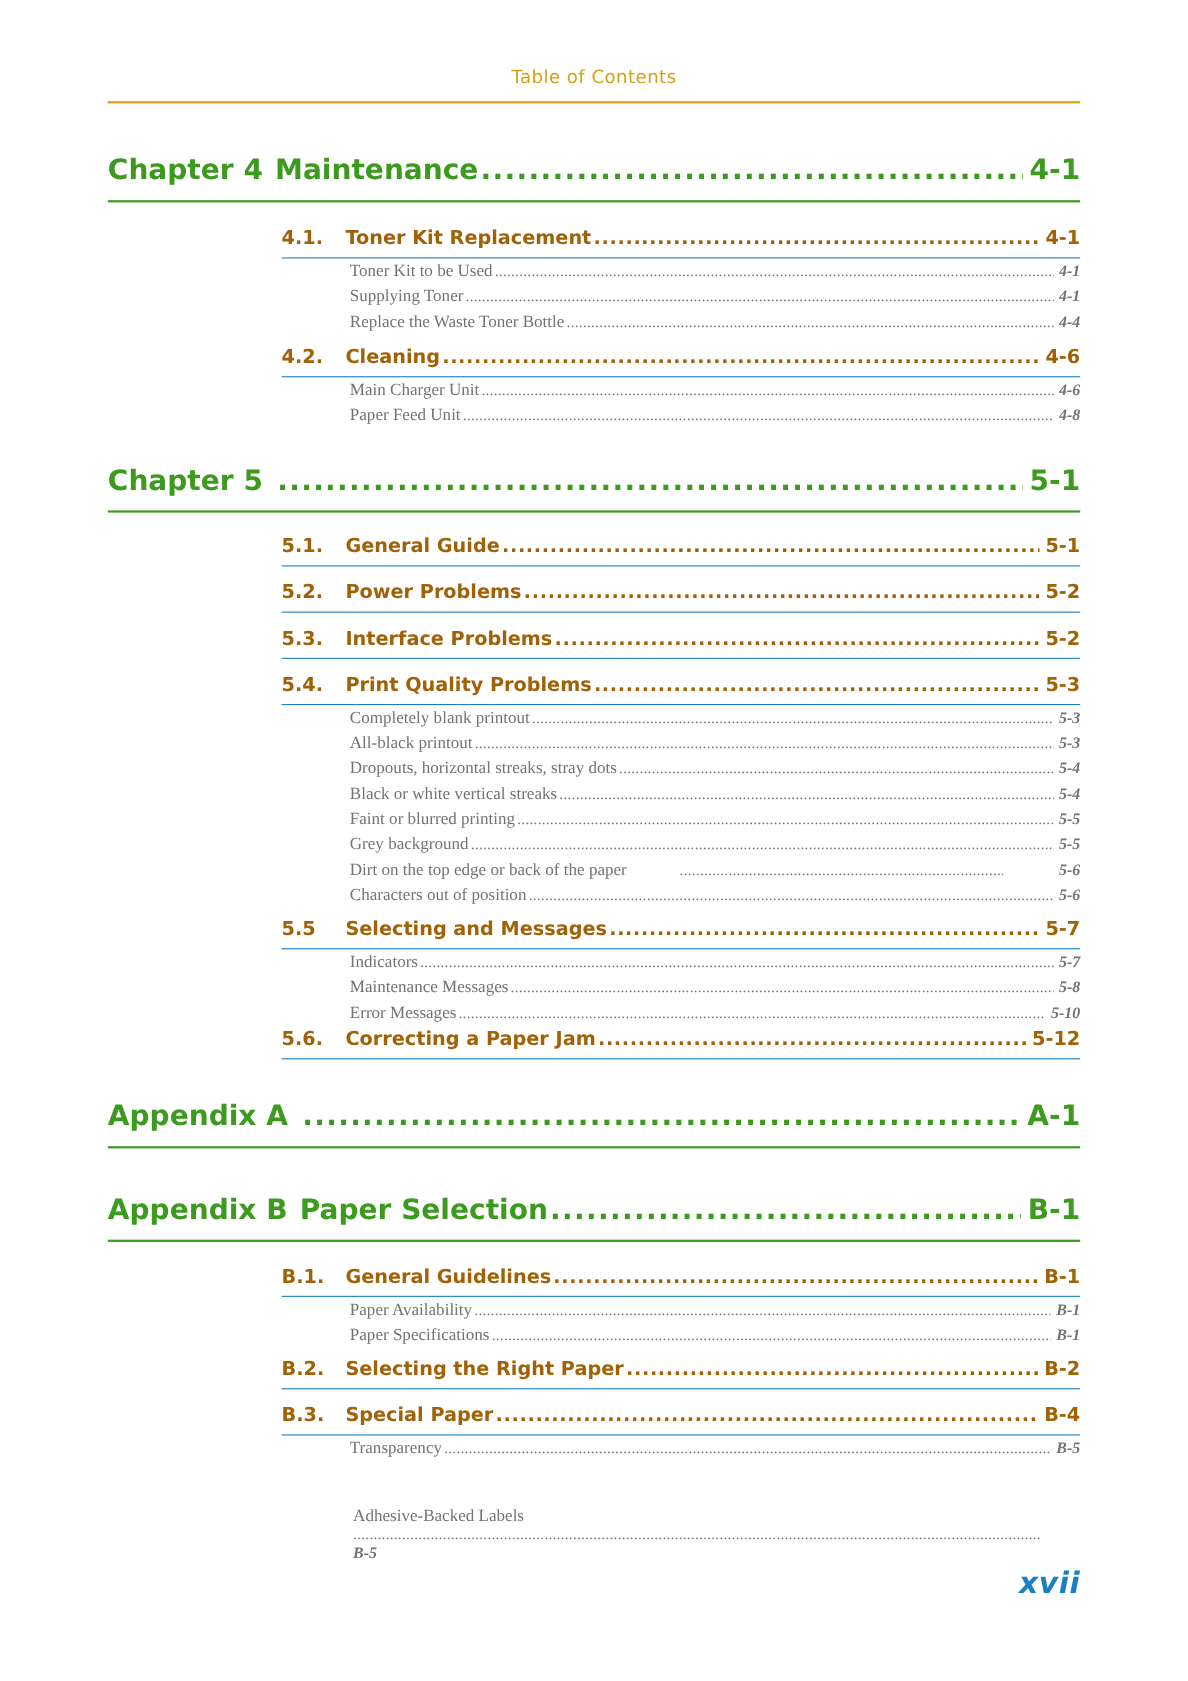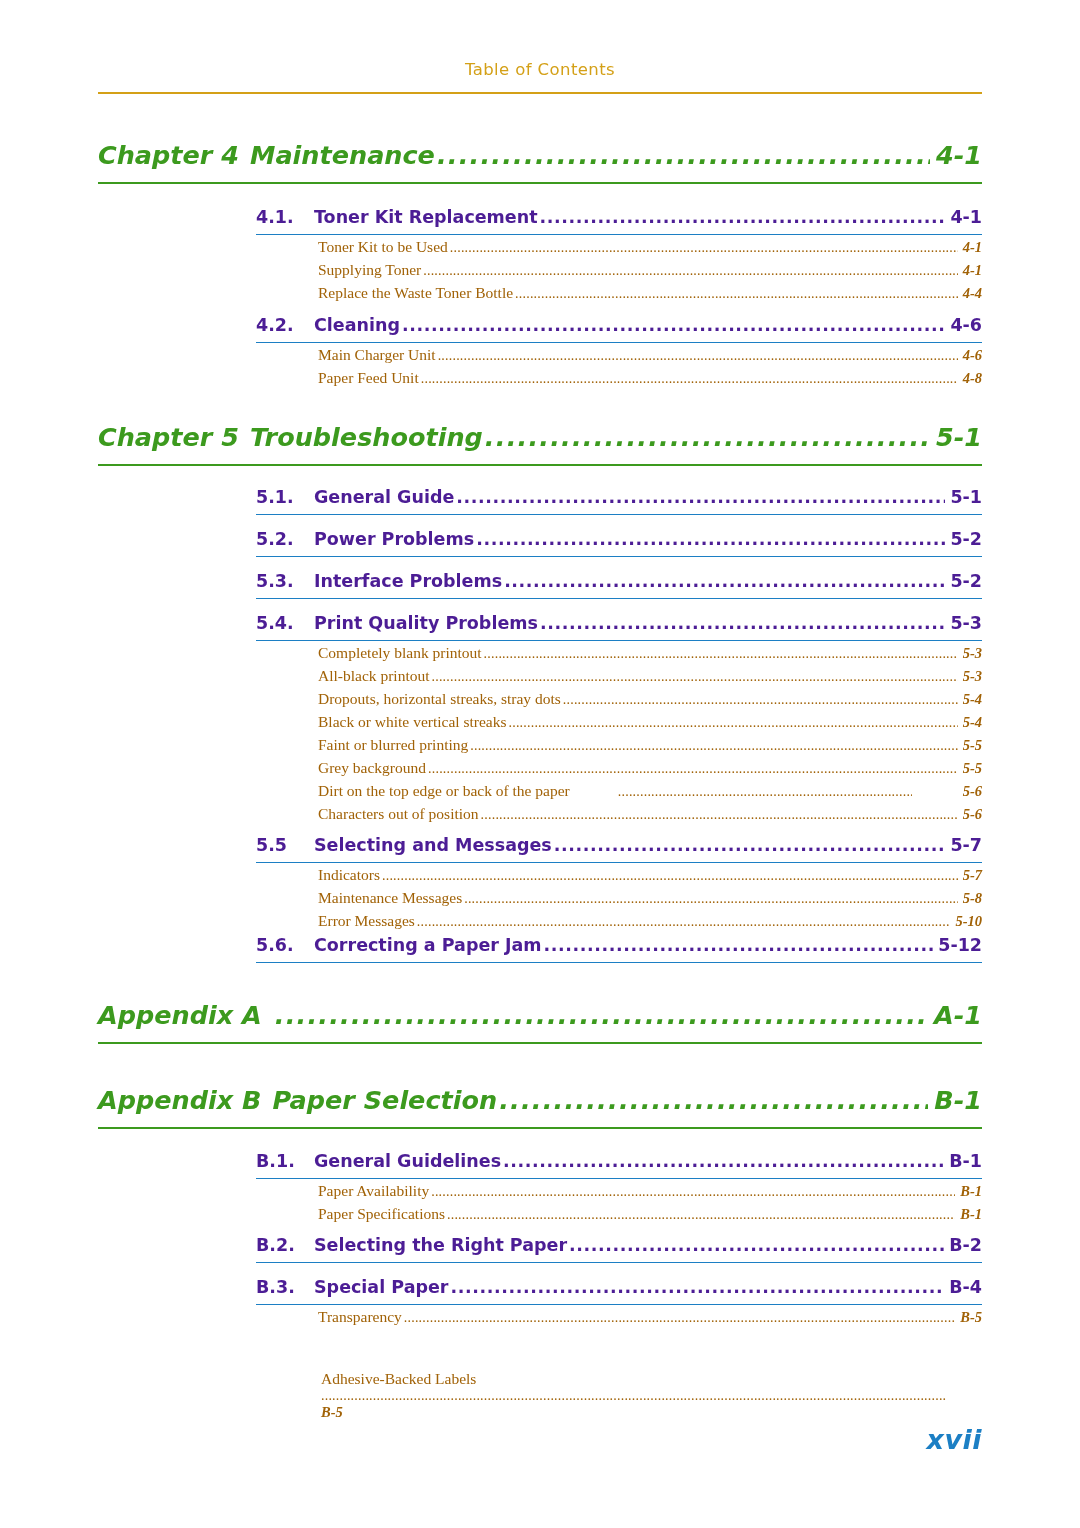--- a/index.html
+++ b/index.html
@@ -45,21 +45,20 @@
   }
 
   
   .chapter-row {
     position: absolute;
     left: 98px;
     width: 884px;
     display: flex;
     align-items: baseline;
     font-family: "DejaVu Sans", sans-serif;
-    font-style: italic;
     font-weight: bold;
     font-size: 25.5px;
     color: #3C9A1E;
     white-space: nowrap;
   }
   .chapter-row .num {
     margin-right: 11px;
   }
   .chapter-row .title {
   }
@@ -87,21 +86,21 @@
   
   .section-row {
     position: absolute;
     left: 256px;
     width: 726px;
     display: flex;
     align-items: baseline;
     font-family: "DejaVu Sans", sans-serif;
     font-weight: bold;
     font-size: 17.5px;
-    color: #4c1d95;
+    color: #a16207;
     white-space: nowrap;
   }
   .section-row .num {
     width: 58px;
     flex: 0 0 58px;
   }
   .section-row .title {
   }
   .section-row .leader {
     flex: 1 1 auto;
@@ -124,21 +123,21 @@
 
   
   .entry-row {
     position: absolute;
     left: 318px;
     width: 664px;
     display: flex;
     align-items: baseline;
     font-family: "Liberation Serif", serif;
     font-size: 15.5px;
-    color: #a16207;
+    color: #737373;
     white-space: nowrap;
   }
   .entry-row .title {
   }
   .entry-row .leader {
     flex: 1 1 auto;
     overflow: hidden;
     white-space: nowrap;
     letter-spacing: 0.2px;
     margin: 0 2px;
@@ -223,21 +222,20 @@
     <span class="pg">4-6</span>
   </div>
   <div class="entry-row" style="top:369px;">
     <span class="title">Paper Feed Unit</span>
     <span class="leader">.........................................................................................................................................................................</span>
     <span class="pg">4-8</span>
   </div>
 
   <div class="chapter-row" style="top:422px;">
     <span class="num">Chapter 5</span>
-    <span class="title">Troubleshooting</span>
     <span class="leader">.........................................................................................................................................................................</span>
     <span class="pg">5-1</span>
   </div>
   <div class="chapter-rule" style="top:464px;"></div>
 
   <div class="section-row" style="top:487px;">
     <span class="num">5.1.</span>
     <span class="title">General Guide</span>
     <span class="leader">.........................................................................................................................................................................</span>
     <span class="pg">5-1</span>

